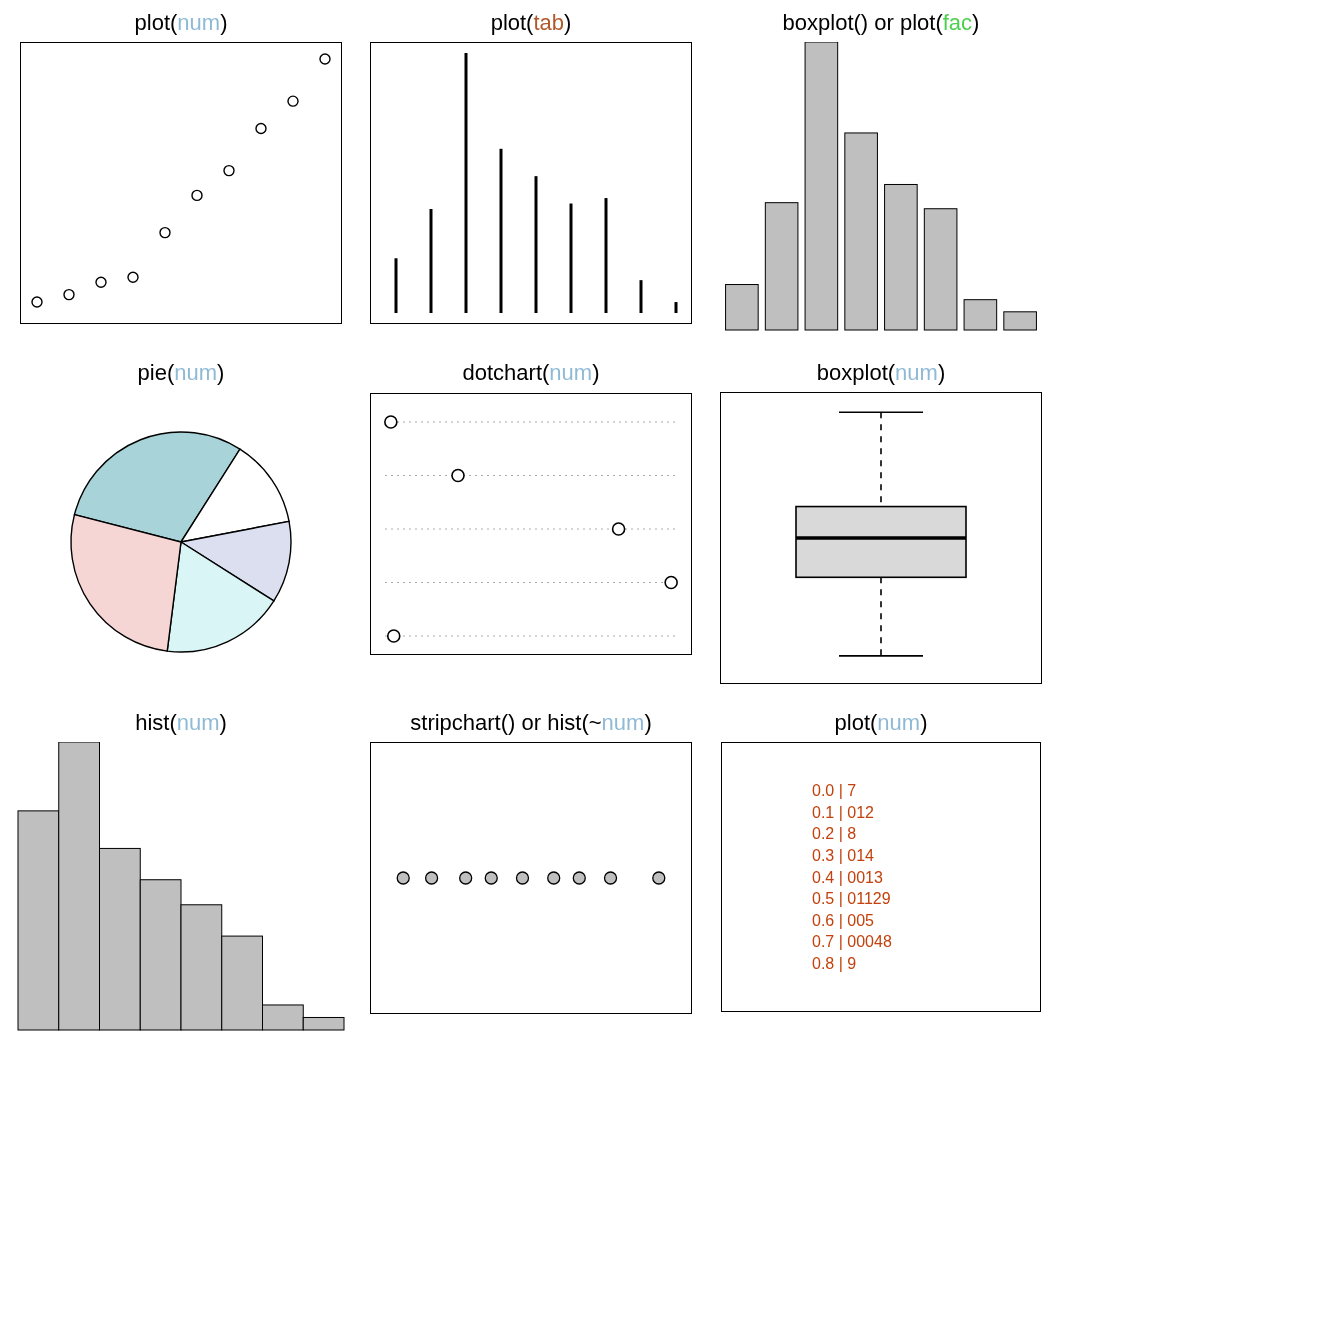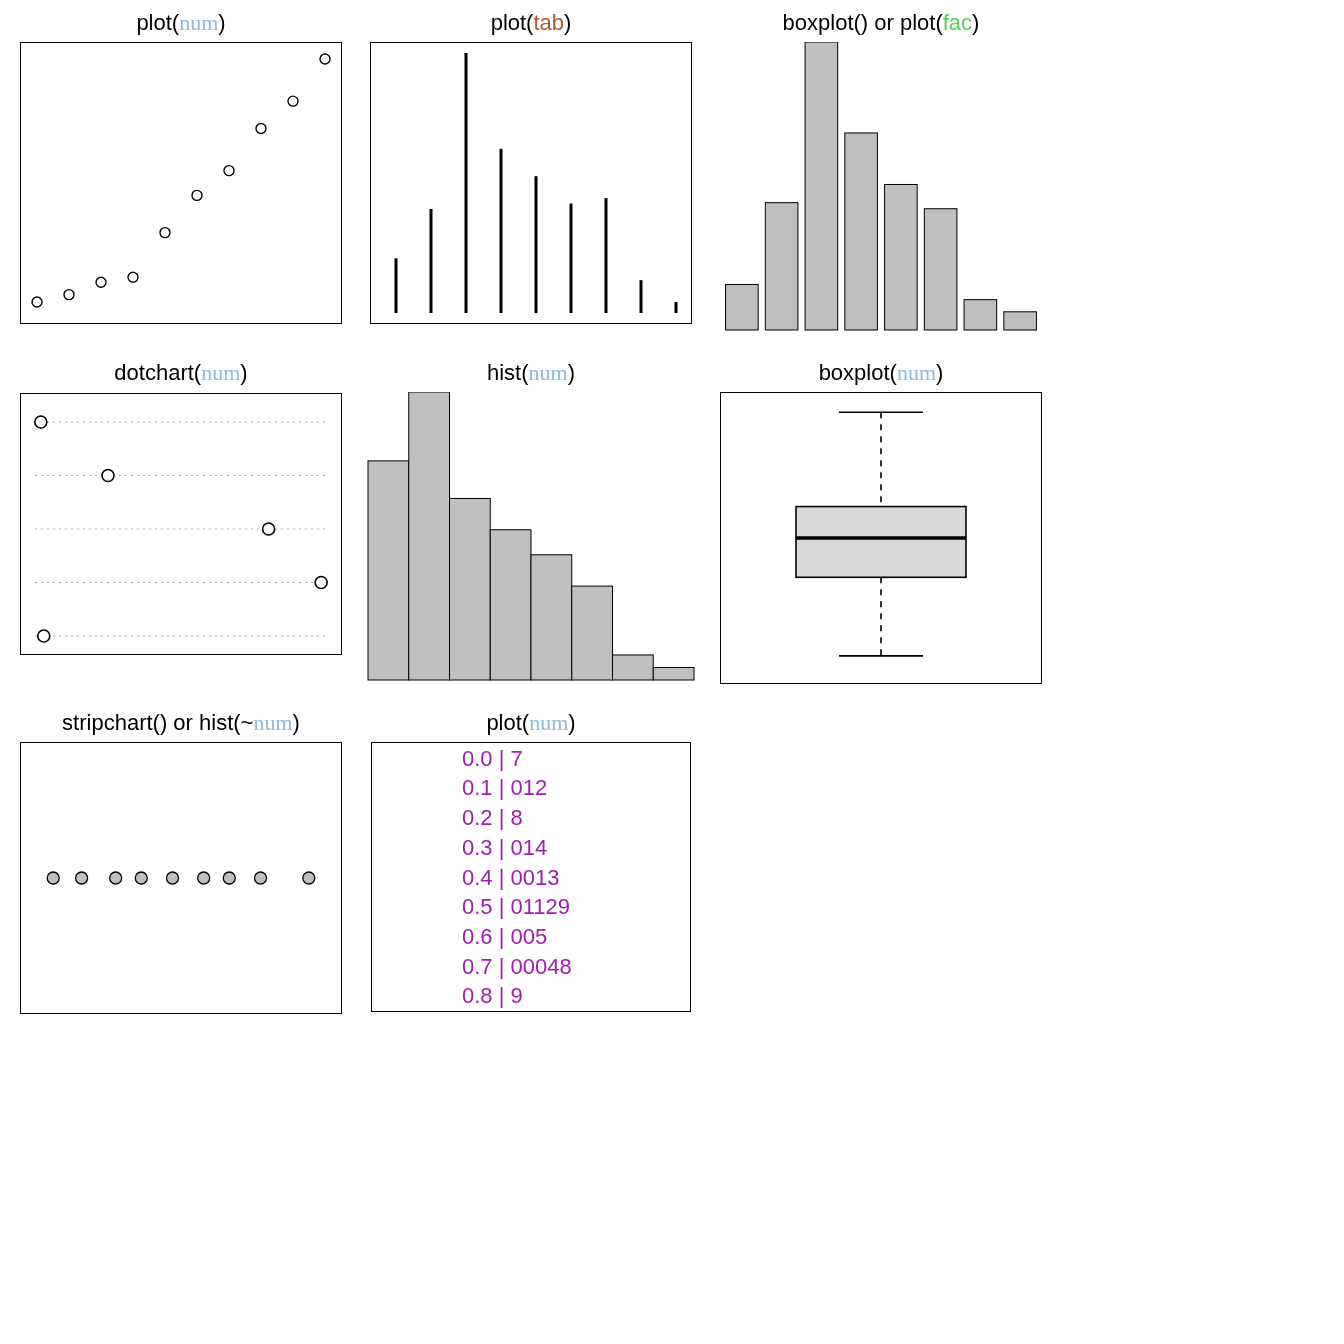--- a/index.html
+++ b/index.html
@@ -27,36 +27,36 @@
     padding: 4px 6px 14px 6px;
   }
   .title {
     font-size: 22px;
     color: #000;
     text-align: center;
     margin-bottom: 6px;
     white-space: pre;
     line-height: 1.2;
   }
-  .num { color: #8fbad6; font-family: Liberation Serif, serif; }
+  .num { color: #8fbad6; }
   .tab { color: #b05a2c; }
   .fac { color: #4ecf4e; margin-top: 40px; }
   .panel {
     border: 1px solid #000;
     background: #fff;
     position: relative;
   }
   .noborder { border: none; }
   svg { display:block; }
   .stem-text {
-    font-size: 22px;
+    font-size: 16px;
     line-height: 1.35;
     white-space: pre;
     font-family: Arial, sans-serif;
-    color:#a21caf;
+    color:#c2410c;
   }
 </style>
 </head>
 <body>
 
 <div class="grid">
 
   <div class="cell">
     <div class="title"><span>plot(</span><span class="num">num</span><span>)</span></div>
     <div class="panel" style="width:320px;height:280px;">
@@ -107,20 +107,34 @@
             <rect x="128.8275" y="90.94736842105263" width="32.595" height="197.05263157894737" fill="#bfbfbf" stroke="#000" stroke-width="1"></rect>
             <rect x="168.5775" y="142.4842105263158" width="32.595" height="145.5157894736842" fill="#bfbfbf" stroke="#000" stroke-width="1"></rect>
             <rect x="208.3275" y="166.73684210526318" width="32.595" height="121.26315789473684" fill="#bfbfbf" stroke="#000" stroke-width="1"></rect>
             <rect x="248.0775" y="257.6842105263158" width="32.595" height="30.31578947368421" fill="#bfbfbf" stroke="#000" stroke-width="1"></rect>
             <rect x="287.8275" y="269.8105263157895" width="32.595" height="18.189473684210526" fill="#bfbfbf" stroke="#000" stroke-width="1"></rect>
           </g>
       </svg>
     </div>
   </div>
 
+  <div class="cell">
+    <div class="title"><span>pie(</span><span class="num">num</span><span>)</span></div>
+    <div class="panel noborder" style="width:320px;height:280px;">
+      <svg width="320" height="280" viewBox="0 0 320 280">
+        <g id="pie-slices" transform="translate(160,150)">
+            <path d="M0,0 L-106.54414772414941,-27.35588758813403 A110,110 0 0 1 58.940947447689624,-92.87607180522166 Z" fill="#a8d4d9" stroke="#000" stroke-width="1.4"></path>
+            <path d="M0,0 L58.940947447689624,-92.87607180522166 A110,110 0 0 1 108.05159758015576,-20.611944604429713 Z" fill="#ffffff" stroke="#000" stroke-width="1.4"></path>
+            <path d="M0,0 L108.05159758015576,-20.611944604429713 A110,110 0 0 1 92.87607180522167,58.940947447689624 Z" fill="#dcdff0" stroke="#000" stroke-width="1.4"></path>
+            <path d="M0,0 L92.87607180522167,58.940947447689624 A110,110 0 0 1 -13.786655692073456,109.13261714459257 Z" fill="#d9f5f5" stroke="#000" stroke-width="1.4"></path>
+            <path d="M0,0 L-13.786655692073456,109.13261714459257 A110,110 0 0 1 -106.54414772414941,-27.355887588134053 Z" fill="#f6d5d5" stroke="#000" stroke-width="1.4"></path>
+          </g>
+      </svg>
+    </div>
+  </div>
 
   <div class="cell">
     <div class="title" style="margin-bottom:7px;"><span>dotchart(</span><span class="num">num</span><span>)</span></div>
     <div class="panel" style="width:320px;height:260px;">
       <svg width="320" height="260">
         <g id="dot-rows">
             <line x1="14" y1="28" x2="306" y2="28" stroke="#aaa" stroke-width="1" stroke-dasharray="2,4"></line>
             <line x1="14" y1="81.5" x2="306" y2="81.5" stroke="#aaa" stroke-width="1" stroke-dasharray="2,4"></line>
             <line x1="14" y1="135" x2="306" y2="135" stroke="#aaa" stroke-width="1" stroke-dasharray="2,4"></line>
             <line x1="14" y1="188.5" x2="306" y2="188.5" stroke="#aaa" stroke-width="1" stroke-dasharray="2,4"></line>
@@ -129,48 +143,48 @@
             <circle cx="87" cy="81.5" r="6" fill="#fff" stroke="#000" stroke-width="1.6"></circle>
             <circle cx="247.60000000000002" cy="135" r="6" fill="#fff" stroke="#000" stroke-width="1.6"></circle>
             <circle cx="300.15999999999997" cy="188.5" r="6" fill="#fff" stroke="#000" stroke-width="1.6"></circle>
             <circle cx="22.759999999999998" cy="242" r="6" fill="#fff" stroke="#000" stroke-width="1.6"></circle>
           </g>
       </svg>
     </div>
   </div>
 
   <div class="cell">
+    <div class="title"><span>boxplot(</span><span class="num">num</span><span>)</span></div>
+    <div class="panel" style="width:320px;height:290px;">
+      <svg width="320" height="290">
+        <g id="boxplot-g">
+            <line x1="160" y1="19.240000000000006" x2="160" y2="113.56" stroke="#000" stroke-width="1.6" stroke-dasharray="6,6"></line>
+            <line x1="160" y1="184.3" x2="160" y2="262.9" stroke="#000" stroke-width="1.6" stroke-dasharray="6,6"></line>
+            <line x1="118" y1="19.240000000000006" x2="202" y2="19.240000000000006" stroke="#000" stroke-width="1.6"></line>
+            <line x1="118" y1="262.9" x2="202" y2="262.9" stroke="#000" stroke-width="1.6"></line>
+            <rect x="75" y="113.56" width="170" height="70.74000000000001" fill="#d9d9d9" stroke="#000" stroke-width="1.6"></rect>
+            <line x1="75" y1="145" x2="245" y2="145" stroke="#000" stroke-width="3.5"></line>
+          </g>
+      </svg>
+    </div>
+  </div>
+
+  <div class="cell">
     <div class="title"><span>hist(</span><span class="num">num</span><span>)</span></div>
     <div class="panel noborder" style="width:330px;height:290px;">
       <svg width="330" height="290">
         <g id="hist-bars">
             <rect x="2" y="68.86956521739128" width="40.75" height="219.13043478260872" fill="#bfbfbf" stroke="#000" stroke-width="1"></rect>
             <rect x="42.75" y="0" width="40.75" height="288" fill="#bfbfbf" stroke="#000" stroke-width="1"></rect>
             <rect x="83.5" y="106.43478260869566" width="40.75" height="181.56521739130434" fill="#bfbfbf" stroke="#000" stroke-width="1"></rect>
             <rect x="124.25" y="137.73913043478262" width="40.75" height="150.26086956521738" fill="#bfbfbf" stroke="#000" stroke-width="1"></rect>
             <rect x="165" y="162.7826086956522" width="40.75" height="125.21739130434783" fill="#bfbfbf" stroke="#000" stroke-width="1"></rect>
             <rect x="205.75" y="194.08695652173913" width="40.75" height="93.91304347826087" fill="#bfbfbf" stroke="#000" stroke-width="1"></rect>
             <rect x="246.5" y="262.95652173913044" width="40.75" height="25.043478260869563" fill="#bfbfbf" stroke="#000" stroke-width="1"></rect>
             <rect x="287.25" y="275.47826086956525" width="40.75" height="12.521739130434781" fill="#bfbfbf" stroke="#000" stroke-width="1"></rect>
-          </g>
-      </svg>
-    </div>
-  </div>
-
-  <div class="cell">
-    <div class="title"><span>boxplot(</span><span class="num">num</span><span>)</span></div>
-    <div class="panel" style="width:320px;height:290px;">
-      <svg width="320" height="290">
-        <g id="boxplot-g">
-            <line x1="160" y1="19.240000000000006" x2="160" y2="113.56" stroke="#000" stroke-width="1.6" stroke-dasharray="6,6"></line>
-            <line x1="160" y1="184.3" x2="160" y2="262.9" stroke="#000" stroke-width="1.6" stroke-dasharray="6,6"></line>
-            <line x1="118" y1="19.240000000000006" x2="202" y2="19.240000000000006" stroke="#000" stroke-width="1.6"></line>
-            <line x1="118" y1="262.9" x2="202" y2="262.9" stroke="#000" stroke-width="1.6"></line>
-            <rect x="75" y="113.56" width="170" height="70.74000000000001" fill="#d9d9d9" stroke="#000" stroke-width="1.6"></rect>
-            <line x1="75" y1="145" x2="245" y2="145" stroke="#000" stroke-width="3.5"></line>
           </g>
       </svg>
     </div>
   </div>
 
   <div class="cell">
     <div class="title"><span>stripchart() or hist(~</span><span class="num">num</span><span>)</span></div>
     <div class="panel" style="width:320px;height:270px;">
       <svg width="320" height="270">
         <g id="strip-pts">

